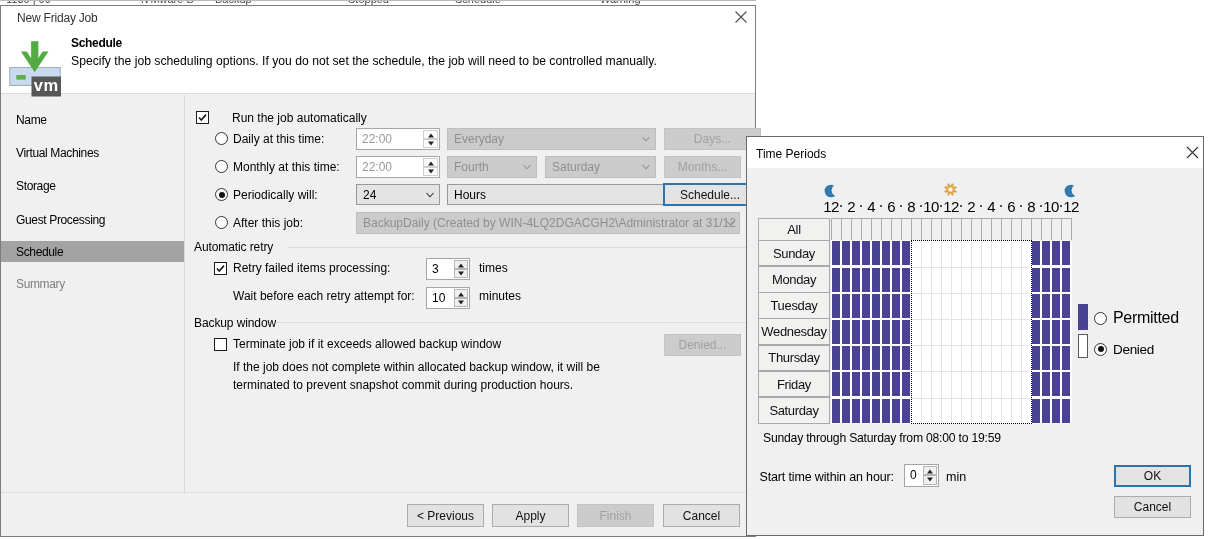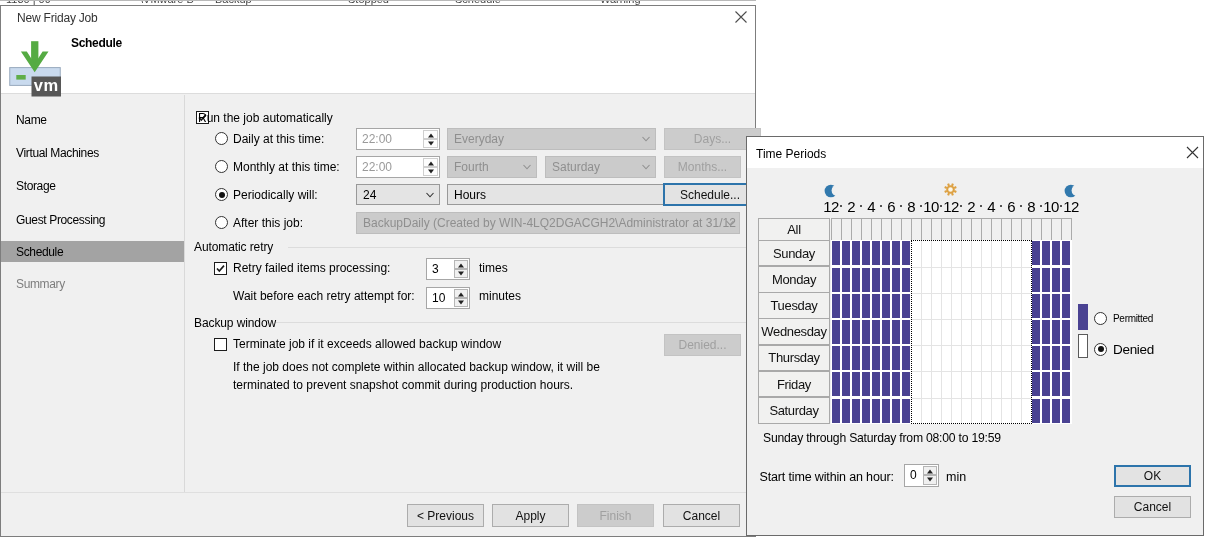--- a/index.html
+++ b/index.html
@@ -48,40 +48,41 @@
     </svg>
 <svg class="abs" style="left:8px;top:30px;" width="54" height="61">
       <rect x="0.75" y="31.6" width="50.5" height="17.8" fill="#c9daee" stroke="#98a9bd" stroke-width="1"></rect>
       <rect x="7.3" y="39" width="9.4" height="4.6" fill="#5fae49"></rect>
       <rect x="22.1" y="5.2" width="7.3" height="24" fill="#55ab43"></rect>
       <polygon points="11.9,15.6 17.8,15.6 25.7,27.8 33.6,15.6 39.5,15.6 25.7,36.3" fill="#55ab43"></polygon>
       <rect x="22.5" y="40.5" width="29.5" height="20" fill="#575757"></rect>
       <text x="37.2" y="54.6" fill="#fff" font-size="16.5" font-weight="bold" letter-spacing="0.5" text-anchor="middle" font-family="Liberation Sans">vm</text>
     </svg>
 <div class="lbl" style="left:70px;top:30px;font-weight:bold;letter-spacing:-0.3px;">Schedule</div>
+<div class="lbl" style="left:70px;top:48px;font-size:12.2px;">Specify the job scheduling options. If you do not set the schedule, the job will need to be controlled manually.</div>
 <div class="abs" style="left:183px;top:89px;width:1px;height:397px;background:#d9d9d9;"></div>
 <div class="abs" style="left:0;top:235px;width:183px;height:21px;background:#a3a3a3;"></div>
 <div class="lbl" style="left:15px;top:106.5px;color:#000;letter-spacing:-0.35px;">Name</div>
 <div class="lbl" style="left:15px;top:139.5px;color:#000;letter-spacing:-0.35px;">Virtual Machines</div>
 <div class="lbl" style="left:15px;top:173px;color:#000;letter-spacing:-0.35px;">Storage</div>
 <div class="lbl" style="left:15px;top:206.5px;color:#000;letter-spacing:-0.35px;">Guest Processing</div>
 <div class="lbl" style="left:15px;top:238.5px;color:#000;letter-spacing:-0.35px;">Schedule</div>
 <div class="lbl" style="left:15px;top:270.5px;color:#7e7e7e;letter-spacing:-0.35px;">Summary</div>
 <div class="abs" style="left:0;top:486px;width:754px;height:1px;background:#dfdfdf;"></div>
 <div class="btn" style="left:406px;top:498px;width:77px;height:23px;">&lt; Previous</div>
 <div class="btn" style="left:491px;top:498px;width:77px;height:23px;">Apply</div>
 <div class="btn dis" style="left:576px;top:498px;width:77px;height:23px;">Finish</div>
 <div class="btn" style="left:662px;top:498px;width:77px;height:23px;">Cancel</div>
 </div>
 <div class="cb" style="left:196px;top:111px;">
     <svg width="11" height="11" style="position:absolute;left:0;top:0;">
       <polyline points="2,5.5 4.3,8 9,2.6" fill="none" stroke="#1a1a1a" stroke-width="1.6"></polyline>
     </svg>
   </div>
-<div class="lbl" style="left:198px;top:110.5px;">Run the job automatically</div>
+<div class="lbl" style="left:232px;top:110.5px;">Run the job automatically</div>
 <div class="rad" style="left:215px;top:132.2px;"></div>
 <div class="lbl" style="left:233px;top:131.7px;">Daily at this time:</div>
 <div class="rad" style="left:215px;top:160.4px;"></div>
 <div class="lbl" style="left:233px;top:159.9px;">Monthly at this time:</div>
 <div class="rad sel" style="left:215px;top:188.1px;"></div>
 <div class="lbl" style="left:233px;top:187.6px;">Periodically will:</div>
 <div class="rad" style="left:215px;top:216.3px;"></div>
 <div class="lbl" style="left:233px;top:215.8px;">After this job:</div>
 <div class="spin" style="left:356px;top:128px;width:84px;height:22px;">
     <span class="val" style="color:#9a9a9a;">22:00</span>
@@ -343,21 +344,21 @@
 <div class="cell" style="left:892.0px;top:398.5px;width:8px;height:24.2px;"></div>
 <div class="cell" style="left:902.0px;top:398.5px;width:8px;height:24.2px;"></div>
 <div class="cell" style="left:1032.0px;top:398.5px;width:8px;height:24.2px;"></div>
 <div class="cell" style="left:1042.0px;top:398.5px;width:8px;height:24.2px;"></div>
 <div class="cell" style="left:1052.0px;top:398.5px;width:8px;height:24.2px;"></div>
 <div class="cell" style="left:1062.0px;top:398.5px;width:8px;height:24.2px;"></div>
 <div class="abs" style="left:911.0px;top:240.3px;width:121px;height:183.4px;border:1px dotted #000;"></div>
 <div class="abs" style="left:1077.8px;top:304px;width:10.3px;height:25.8px;background:#4a4292;"></div>
 <div class="abs" style="left:1077.8px;top:333.8px;width:10.3px;height:24.5px;background:#fff;border:1px solid #5a5a5a;"></div>
 <div class="rad" style="left:1094px;top:311.5px;"></div>
-<div class="lbl" style="left:1113px;top:311px;font-size:10px;letter-spacing:-0.3px;">Permitted</div>
+<div class="lbl" style="left:1113px;top:311px;font-size:16px;letter-spacing:-0.3px;">Permitted</div>
 <div class="rad sel" style="left:1094px;top:342.5px;"></div>
 <div class="lbl" style="left:1113px;top:342px;font-size:13.5px;letter-spacing:-0.3px;">Denied</div>
 <div class="lbl" style="left:763px;top:431px;font-size:12.2px;letter-spacing:-0.22px;">Sunday through Saturday from 08:00 to 19:59</div>
 <div class="lbl" style="left:759.5px;top:470px;font-size:12.5px;letter-spacing:-0.15px;">Start time within an hour:</div>
 <div class="spin" style="left:904px;top:464px;width:35px;height:22.5px;">
     <span class="val" style="color:#000;">0</span>
     <div class="sbtn g" style="right:1px;top:1px;width:14px;height:9.25px;">
       <div class="tri-u"></div>
     </div>
     <div class="sbtn g" style="right:1px;top:10.25px;width:14px;height:9.25px;">

